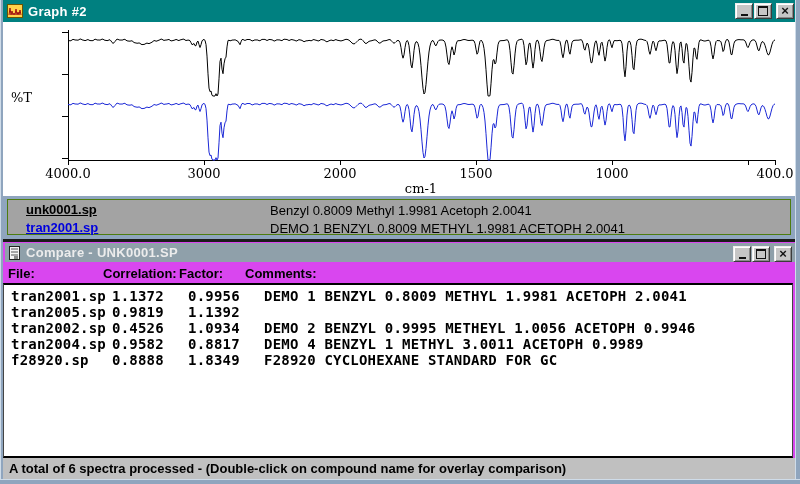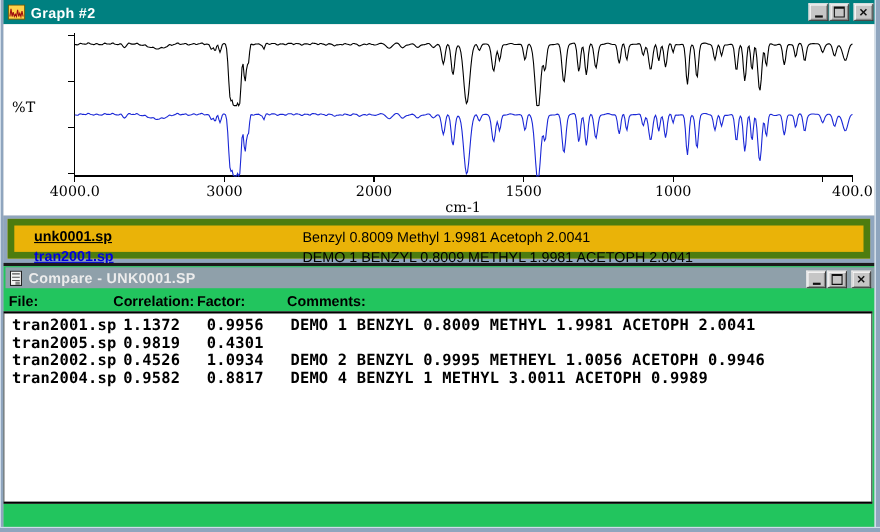--- a/index.html
+++ b/index.html
@@ -24,33 +24,33 @@
     box-shadow:inset 1px 1px 0 #fff, inset -1px -1px 0 #8a8a8a;
     display:flex;align-items:center;justify-content:center;margin-left:1px;cursor:default;}
   .winbtn.close{margin-left:4px;}
   .glyph-min{width:7px;height:2px;background:#111;margin-top:7px;}
   .glyph-max{width:8px;height:7px;border:1px solid #111;border-top-width:2px;}
   .glyph-close{font-size:13px;font-weight:bold;color:#111;line-height:10px;}
   
   #graph-content{position:absolute;left:3px;top:22px;width:792px;height:174px;background:#fff;}
   
   #legend-panel{position:absolute;left:3px;top:196px;width:792px;height:43px;background:#8fa5be;}
-  #legend-inner{position:absolute;left:4px;right:4px;top:3px;bottom:4px;background:#eab308;
-    border:6px solid #4d7c0f;}
+  #legend-inner{position:absolute;left:4px;right:4px;top:3px;bottom:4px;background:#a3a3a3;
+    border:1px solid #4d7c0f;}
   .legend-row{position:absolute;left:0;right:0;height:18px;}
   .legend-file{position:absolute;left:18px;top:1px;font-size:13px;font-weight:bold;
     text-decoration:underline;color:#000;cursor:pointer;}
   .legend-file.blue{color:#0000de;}
   .legend-desc{position:absolute;left:262px;top:2px;font-size:13px;color:#000;white-space:nowrap;}
   #graph-bottom-edge{position:absolute;left:3px;top:239px;width:792px;height:3px;background:#1b1b1b;}
   
-  #compare-window{position:absolute;left:3px;top:242px;width:792px;height:237px;background:#22c55e;text-decoration:underline;}
+  #compare-window{position:absolute;left:3px;top:242px;width:792px;height:237px;background:#d946ef;text-decoration:underline;}
   #compare-header{position:absolute;left:0;top:20px;width:100%;height:21px;padding-left:16px;}
   .col-head{position:absolute;top:4px;font-size:13px;font-weight:bold;color:#000;}
-  #colh-file{left:5px;} #colh-corr{left:100px;} #colh-factor{left:176px;} #colh-comments{left:258px;}
+  #colh-file{left:5px;} #colh-corr{left:100px;} #colh-factor{left:176px;} #colh-comments{left:242px;}
   #compare-list{position:absolute;left:0;top:41px;width:790px;height:175px;background:#fff;
     border-top:2px solid #000;border-bottom:2px solid #000;border-left:1px solid #444;
     border-right:1px solid #444;box-sizing:border-box;overflow:hidden;}
   .cmp-row{position:relative;height:16px;font-family:"DejaVu Sans Mono",monospace;
     font-size:14px;font-weight:bold;letter-spacing:.2px;white-space:nowrap;cursor:default;}
   .cmp-row:first-child{margin-top:3px;}
   .cmp-row span{position:absolute;top:0;}
   .c-file{left:7px;} .c-corr{left:108px;} .c-factor{left:184px;} .c-comments{left:260px;}
   #compare-status{position:absolute;left:0;top:216px;width:792px;height:21px;background:#c0c0c0;
     display:flex;align-items:center;}
@@ -165,34 +165,43 @@
     <div id="compare-list">
       <div class="cmp-row">
         <span class="c-file">tran2001.sp</span>
         <span class="c-corr">1.1372</span>
         <span class="c-factor">0.9956</span>
         <span class="c-comments">DEMO 1 BENZYL 0.8009 METHYL 1.9981 ACETOPH 2.0041</span>
       </div>
       <div class="cmp-row">
         <span class="c-file">tran2005.sp</span>
         <span class="c-corr">0.9819</span>
-        <span class="c-factor">0.4301</span>
+        <span class="c-factor">1.1392</span>
       </div>
       <div class="cmp-row">
         <span class="c-file">tran2002.sp</span>
         <span class="c-corr">0.4526</span>
         <span class="c-factor">1.0934</span>
         <span class="c-comments">DEMO 2 BENZYL 0.9995 METHEYL 1.0056 ACETOPH 0.9946</span>
       </div>
       <div class="cmp-row">
         <span class="c-file">tran2004.sp</span>
         <span class="c-corr">0.9582</span>
         <span class="c-factor">0.8817</span>
         <span class="c-comments">DEMO 4 BENZYL 1 METHYL 3.0011 ACETOPH 0.9989</span>
       </div>
-    </div>
-
+      <div class="cmp-row">
+        <span class="c-file">f28920.sp</span>
+        <span class="c-corr">0.8888</span>
+        <span class="c-factor">1.8349</span>
+        <span class="c-comments">F28920  CYCLOHEXANE STANDARD FOR GC</span>
+      </div>
+    </div>
+
+    <div id="compare-status">
+      <span class="status-text">A total of 6 spectra processed - (Double-click on compound name for overlay comparison)</span>
+    </div>
   </div>
 
   <div class="frame-left"></div>
   <div class="frame-right"></div>
   <div class="frame-bottom"></div>
 </div>
 
 </body></html>

